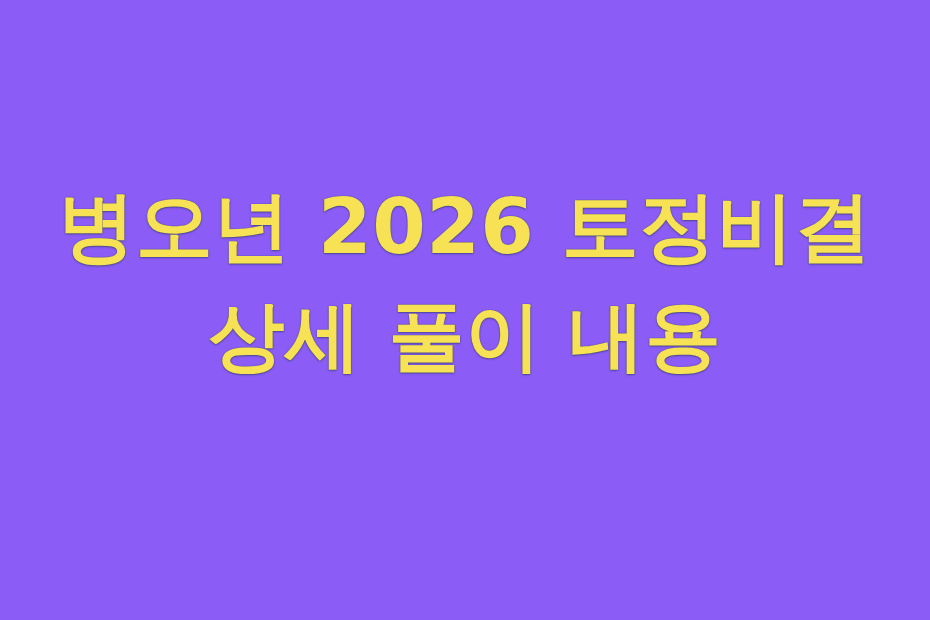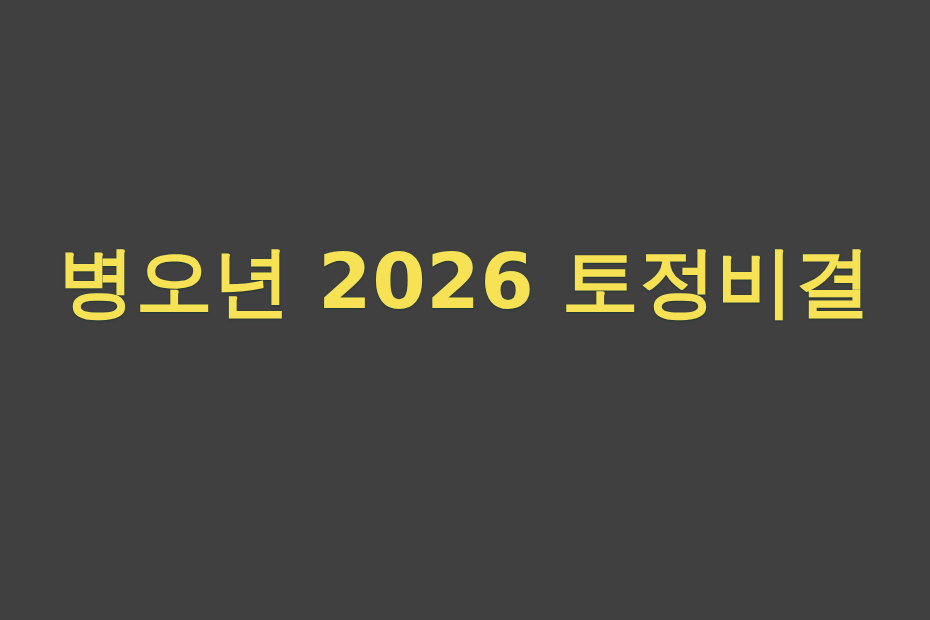--- a/index.html
+++ b/index.html
@@ -65,22 +65,23 @@
     font-size: 77px;
   }
 
   #headline-line-2 {
     font-size: 76px;
   }
 </style>
 </head>
 <body>
 
-<div id="title-card" style="background: #404040;">
+<div id="title-card" style="background: #8b5cf6;">
 
   <div id="headline-block">
 
     <span class="headline-line" id="headline-line-1" style="color: rgb(247, 225, 85);">병오년 2026 토정비결</span>
 
+    <span class="headline-line" id="headline-line-2" style="color: rgb(247, 225, 85);">상세 풀이 내용</span>
 
   </div>
 
 </div>
 
 </body></html>

